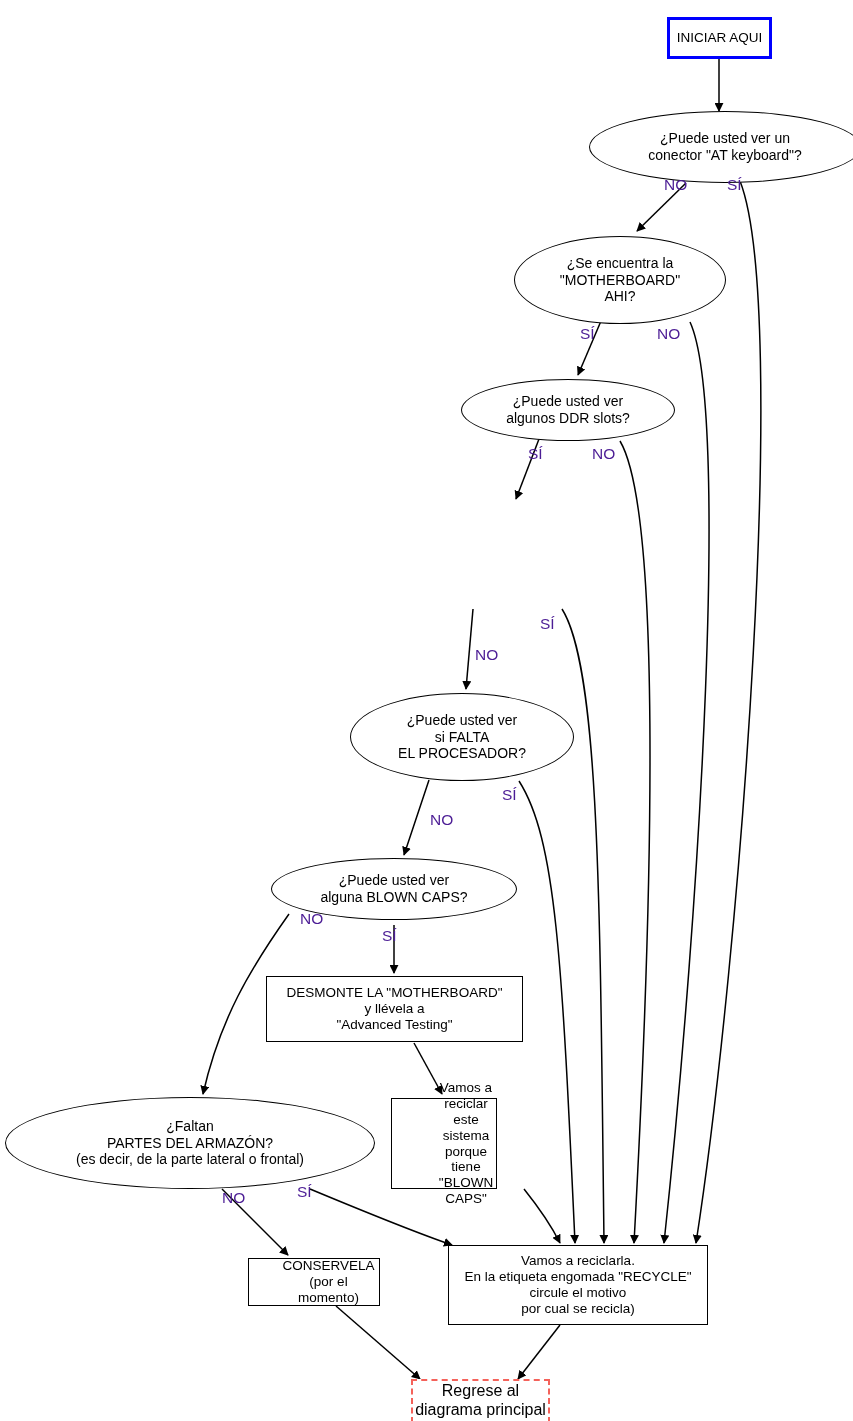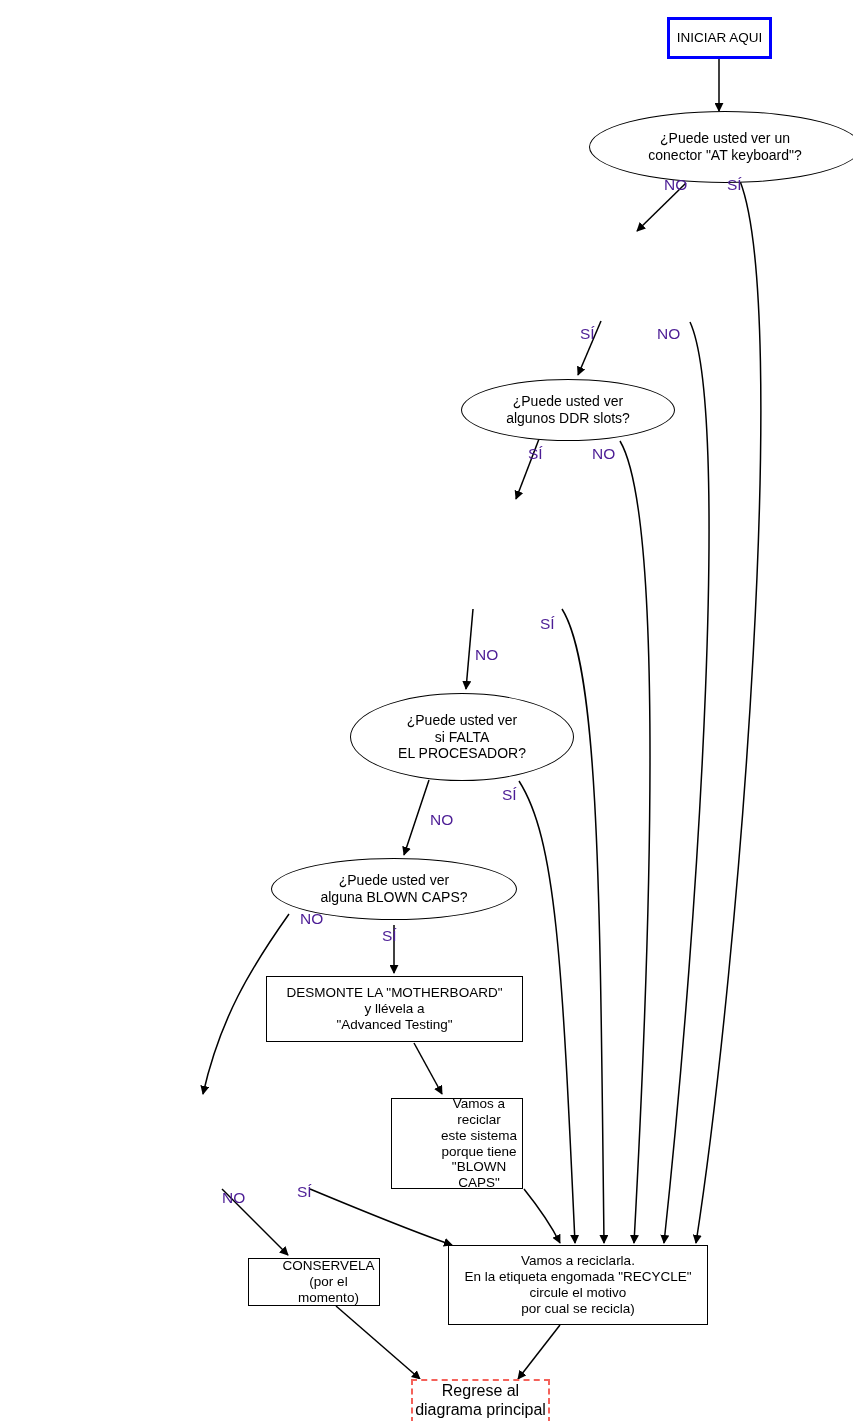--- a/index.html
+++ b/index.html
@@ -112,41 +112,47 @@
 
       <path d="M 560 1316 L 518 1370"></path>
     </g>
   </svg>
 
   <div class="node node-box node-box-start" style="left:667px; top:8px; width:105px; height:42px; font-size:13.5px;">INICIAR AQUI</div>
 
   <div class="node node-ellipse" style="left:589px; top:102px; width:272px; height:72px; font-size:14px;">¿Puede usted ver un
 conector "AT keyboard"?</div>
 
+  <div class="node node-ellipse" style="left:514px; top:227px; width:212px; height:88px; font-size:14px;">¿Se encuentra la
+"MOTHERBOARD"
+AHI?</div>
 
   <div class="node node-ellipse" style="left:461px; top:370px; width:214px; height:62px; font-size:14px;">¿Puede usted ver
 algunos DDR slots?</div>
 
 
   <div class="node node-ellipse" style="left:350px; top:684px; width:224px; height:88px; font-size:14px;">¿Puede usted ver
 si FALTA
 EL PROCESADOR?</div>
 
   <div class="node node-ellipse" style="left:271px; top:849px; width:246px; height:62px; font-size:14px;">¿Puede usted ver
 alguna BLOWN CAPS?</div>
 
   <div class="node node-box" style="left:266px; top:967px; width:257px; height:66px; font-size:13.5px;">DESMONTE LA "MOTHERBOARD"
 y llévela a
 "Advanced Testing"</div>
 
-  <div class="node node-box" style="left:391px; top:1089px; width:132px; height:91px; font-size:13.5px;padding-left:44px;">Vamos a reciclar
+  <div class="node node-box" style="left:391px; top:1089px; width:106px; height:91px; font-size:13.5px;padding-left:44px;">Vamos a reciclar
 este sistema
 porque tiene
 "BLOWN CAPS"</div>
 
+  <div class="node node-ellipse" style="left:5px; top:1088px; width:370px; height:92px; font-size:14px;">¿Faltan
+PARTES DEL ARMAZÓN?
+(es decir, de la parte lateral o frontal)</div>
 
   <div class="node node-box" style="left:248px; top:1249px; width:132px; height:48px; font-size:13.5px;padding-left:29px;">CONSERVELA
 (por el momento)</div>
 
   <div class="node node-box" style="left:448px; top:1236px; width:260px; height:80px; font-size:13.5px;">Vamos a reciclarla.
 En la etiqueta engomada "RECYCLE"
 circule el motivo
 por cual se recicla)</div>
 
   <div class="node node-box node-box-dashed" style="left:411px; top:1370px; width:139px; height:44px; font-size:16px;">Regrese al

